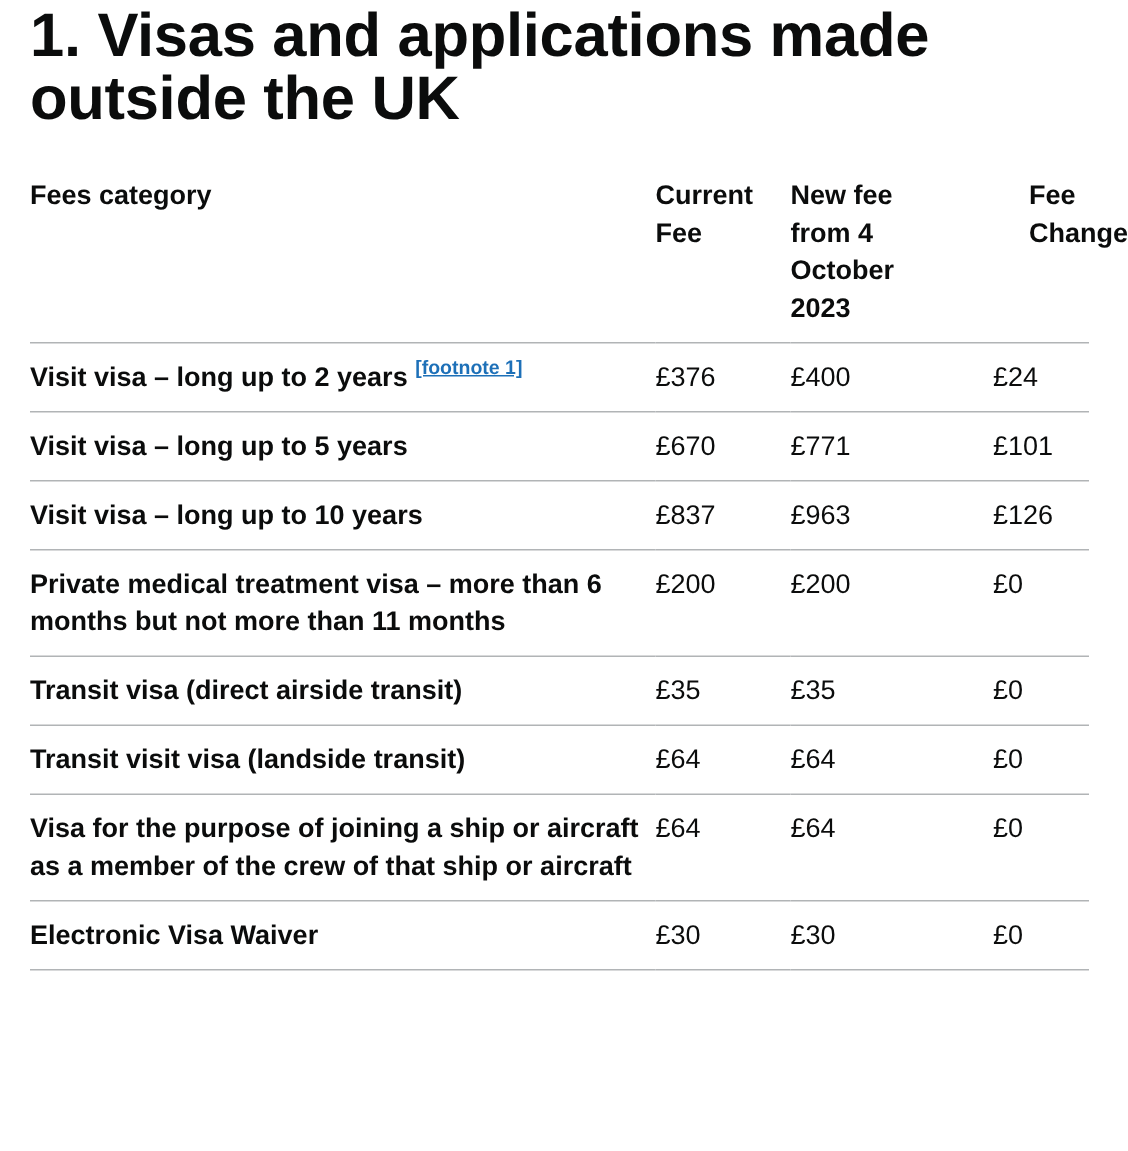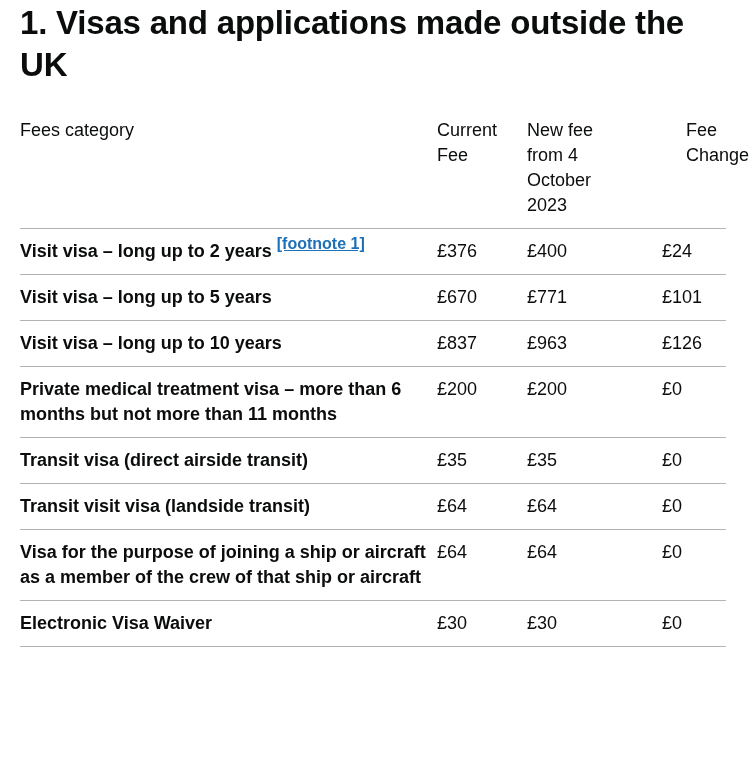--- a/index.html
+++ b/index.html
@@ -7,21 +7,21 @@
     margin: 0; padding: 0;
     width: 752px; height: 767px;
     background: #ffffff;
     color: #0b0c0c;
     font-family: "Liberation Sans", sans-serif;
     overflow: hidden;
   }
   .page { padding: 2px 26px 0 20px; }
 
   h1.page-title {
-    font-size: 33px;
+    font-size: 41px;
     line-height: 42px;
     font-weight: 700;
     margin: 0 0 22px 0;
     letter-spacing: -0.2px;
   }
 
   table.fees-table {
     border-collapse: collapse;
     table-layout: fixed;
     width: 706px;
@@ -32,32 +32,32 @@
   col.c-chg { width: 64px; }
 
   th, td {
     text-align: left;
     vertical-align: top;
     padding: 10px 8px 10px 0;
     border-bottom: 1px solid #b1b4b6;
     font-size: 18px;
     line-height: 25px;
   }
-  thead th { font-weight: 400; }
+  thead th { font-weight: 700; }
   tbody th { font-weight: 700; }
   tbody td { font-weight: 400; }
   th.chg-h, td.chg-c { padding-right: 0; }
 
   .hdr { display: inline-block; }
   .hdr.w-cur { max-width: 82px; }
   .hdr.w-new { max-width: 90px; }
   .hdr.w-chg { max-width: 66px; margin-left: 24px; }
 
   sup.fn {
-    font-size: 16px;
+    font-size: 13px;
     line-height: 0;
     position: relative;
     top: -1px;
     vertical-align: super;
     white-space: nowrap;
   }
   a.footnote-link {
     color: #1d70b8;
     font-weight: 700;
     text-decoration: underline;

